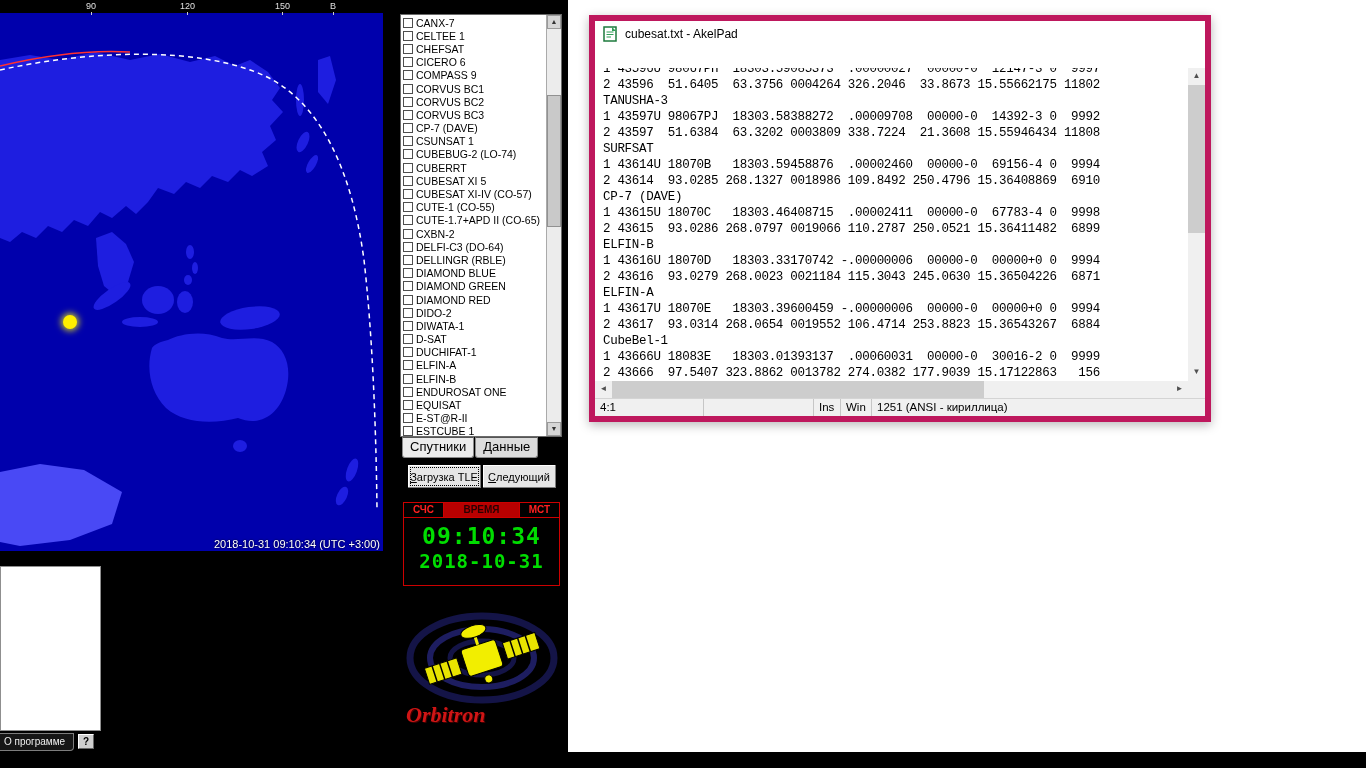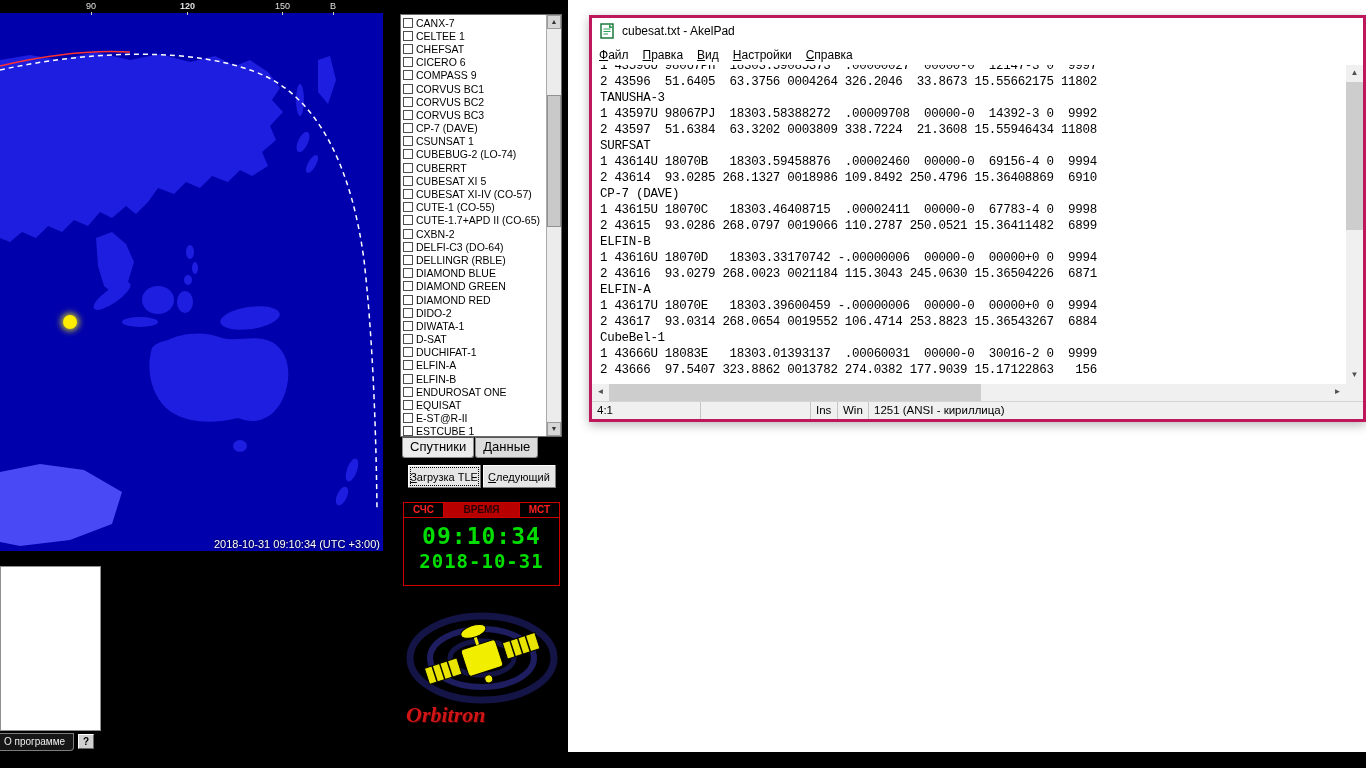--- a/index.html
+++ b/index.html
@@ -55,21 +55,21 @@
   
   .logo{position:absolute;left:406px;top:610px;width:152px;height:126px}
   .logo-text{position:absolute;left:0;right:0;bottom:8px;text-align:left;font-family:"Liberation Serif",serif;font-style:italic;font-weight:bold;font-size:22px;color:#cf1515;text-shadow:1px 1px 0 #400}
 
   
   .white-panel{position:absolute;left:0;top:566px;width:101px;height:165px;background:#fff;border:1px solid #8f8f8f;box-shadow:3px 3px 6px rgba(0,0,0,.6)}
   .about-tab{position:absolute;left:0;top:733px;height:17px;background:#161616;border:1px solid #7d7d7d;border-left:none;color:#eee;font-size:10px;line-height:15px;padding:0 8px 16px 4px;border-radius:0 0 4px 0}
   .help-btn{position:absolute;left:78px;top:734px;width:16px;height:15px;background:#cfcfcf;border:1px solid #fff;border-right-color:#666;border-bottom-color:#666;font-size:10px;font-weight:bold;text-align:center;line-height:13px;color:#000;cursor:pointer}
 
   
-  .akelpad{position:absolute;left:589px;top:15px;width:777px;height:407px;background:#fff;border:3px solid #be185d;box-shadow:0 3px 10px rgba(0,0,0,.28)}
+  .akelpad{position:absolute;left:589px;top:15px;width:622px;height:407px;background:#fff;border:6px solid #be185d;box-shadow:0 3px 10px rgba(0,0,0,.28)}
   .titlebar{height:26px;display:flex;align-items:center;padding-left:8px;background:#fff}
   .title-text{font-size:12px;color:#000;margin-left:6px}
   .menubar{height:21px;display:flex;align-items:center;background:#fff}
   .menu-item{font-size:12px;color:#000;padding:2px 7px;cursor:default}
   .menu-item u{text-decoration:underline}
   .editor{position:absolute;left:1px;top:47px;right:17px;bottom:35px;overflow:hidden;background:#fff}
   .editor pre{font-family:"Liberation Mono",monospace;font-size:12.5px;line-height:16px;letter-spacing:-0.3px;color:#000;margin:-7px 0 0 7px;white-space:pre}
   .ed-vsb{position:absolute;right:0;top:47px;bottom:35px;width:17px;background:#f0f0f0}
   .ed-vsb .arr{position:absolute;left:0;width:17px;height:17px;color:#505050;font-size:8px;text-align:center;line-height:16px}
   .ed-vsb .arr.up{top:0}
@@ -124,21 +124,21 @@
       <ellipse fill="#1e1ee0" cx="342" cy="496" rx="5" ry="10" transform="rotate(25 342 496)"></ellipse>
 
       <path fill="#4949f5" d="M0,472 L40,464 84,470 122,492 112,524 70,540 20,546 0,542 Z"></path>
 
       <path fill="none" stroke="#ff3030" stroke-width="1.5" d="M0,66 C50,54 95,50 130,52"></path>
 
       <path fill="none" stroke="#ffffff" stroke-width="1.5" stroke-dasharray="5 4" d="M0,70 C90,50 200,46 265,76 C320,102 352,170 364,260 C372,330 376,420 377,510"></path>
     </svg>
     <div class="ruler" id="rulerLabels">
         <span style="left: 86px;">90</span>
-        <span style="left: 180px; font-weight: bold;">120</span>
+        <span style="left: 180px;">120</span>
         <span style="left: 275px;">150</span>
         <span style="left: 330px;">В</span>
       </div>
     <div class="sat-dot"></div>
     <div class="map-time">2018-10-31 09:10:34 (UTC +3:00)</div>
   </div>
 
   <div class="satlist">
     <div class="sat-items" id="satItems">
         <div class="sat-row">
@@ -322,27 +322,20 @@
 
   <div class="akelpad">
     <div class="titlebar">
       <svg width="16" height="16" viewBox="0 0 16 16">
         <rect x="1" y="1" width="12" height="14" fill="#fff" stroke="#1c7a3c" stroke-width="1.5"></rect>
         <path d="M9,1 L13,5 L9,5 Z" fill="#2f9e57"></path>
         <path d="M3.5,6 H10.5 M3.5,8.5 H10.5 M3.5,11 H8" stroke="#2f9e57" stroke-width="1"></path>
       </svg>
       <span class="title-text">cubesat.txt - AkelPad</span>
     </div>
-    <div class="menubar" id="menubar">
-        <div class="menu-item"><u>Ф</u>айл</div>
-        <div class="menu-item"><u>П</u>равка</div>
-        <div class="menu-item"><u>В</u>ид</div>
-        <div class="menu-item"><u>Н</u>астройки</div>
-        <div class="menu-item"><u>С</u>правка</div>
-      </div>
     <div class="editor">
       <pre id="editorText">1 43596U 98067PH  18303.59085373  .00000027  00000-0  12147-3 0  9997
 2 43596  51.6405  63.3756 0004264 326.2046  33.8673 15.55662175 11802
 TANUSHA-3
 1 43597U 98067PJ  18303.58388272  .00009708  00000-0  14392-3 0  9992
 2 43597  51.6384  63.3202 0003809 338.7224  21.3608 15.55946434 11808
 SURFSAT
 1 43614U 18070B   18303.59458876  .00002460  00000-0  69156-4 0  9994
 2 43614  93.0285 268.1327 0018986 109.8492 250.4796 15.36408869  6910
 CP-7 (DAVE)

